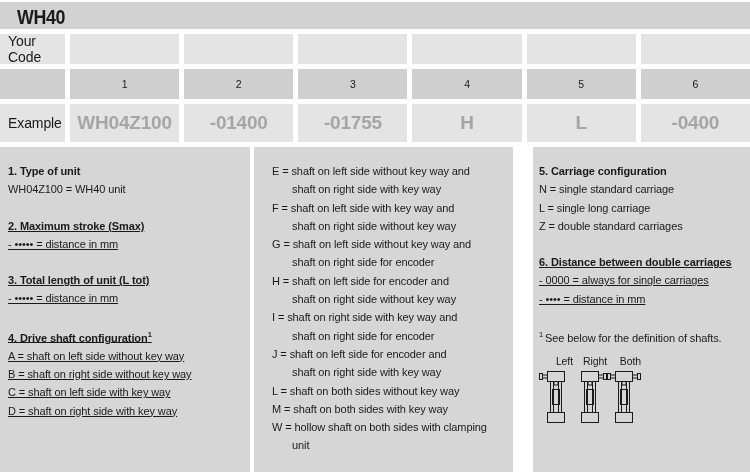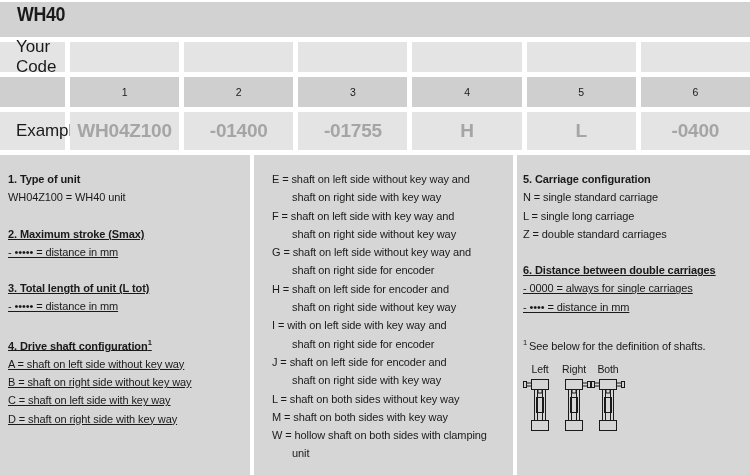--- a/index.html
+++ b/index.html
@@ -3,61 +3,61 @@
 <meta charset="utf-8">
 <style>
   html,body { margin:0; padding:0; background:#ffffff; }
   .page {
     position:relative; width:750px; height:475px; overflow:hidden;
     font-family:"Liberation Sans", sans-serif; color:#1a1a1a; background:#ffffff;
     letter-spacing:-0.1px;
   }
   
   .title-band {
-    margin-top:2px; height:35px; background:#d2d2d2;
-    display:flex; align-items:flex-start; padding-left:17px; box-sizing:border-box;
+    margin-top:2px; height:27px; background:#d2d2d2;
+    display:flex; align-items:flex-end; padding-left:17px; box-sizing:border-box;
   }
   .title {
     margin:0; font-size:21px; font-weight:700; letter-spacing:-0.5px;
     transform:scaleX(0.85); transform-origin:left center;
   }
   
   .code-table { margin-top:5px; }
   .trow {
     display:grid; grid-template-columns:65px repeat(6, 1fr);
     column-gap:5px; margin-bottom:5px;
   }
   .cell { display:flex; align-items:center; box-sizing:border-box; }
   .cell.light { background:#e4e4e4; }
   .cell.dark  { background:#cfcfcf; }
   .trow.r1 .cell { height:30px; }
   .trow.r2 .cell { height:30px; }
   .trow.r3 .cell { height:38px; }
-  .rlabel { padding-left:16px; font-size:17px; }
+  .rlabel { padding-left:8px; font-size:14px; }
   .num { justify-content:center; font-size:10.5px; }
   .val {
     justify-content:center; font-size:19px; font-weight:700; color:#a5a5a5;
     letter-spacing:-0.2px;
   }
   
   .panels { display:flex; height:325px; background:#ffffff; }
   .panel { background:#d6d6d6; box-sizing:border-box; overflow:hidden; }
   .p1 { width:250px; padding:15px 6px 0 8px; margin-right:4px; }
-  .p2 { width:259px; padding:15px 4px 0 18px; margin-right:4px; }
+  .p2 { width:259px; padding:15px 4px 0 18px; margin-right:20px; }
   .p3 { flex:1; padding:15px 6px 0 6px; }
   .h    { font-size:11px; font-weight:700; line-height:18.3px; white-space:nowrap; }
   .h sup { font-size:7.5px; }
   .line { font-size:11px; line-height:18.3px; white-space:nowrap; }
   .line.indent { padding-left:20px; }
   .sec + .sec { margin-top:18px;text-decoration:underline; }
   .footnote { margin-top:18px; }
   .footnote sup { font-size:7.5px; margin-right:2px; }
   
   .diagrams { margin-top:8px; display:flex; }
-  .fig { margin:0; width:34px; display:flex; flex-direction:column; align-items:center; }
+  .fig { margin:0; width:34px; display:flex; flex-direction:column; align-items:flex-end; }
   .figl { font-size:10.5px; line-height:12px; margin-bottom:2px; }
   .fig svg { display:block; }
 </style>
 </head>
 <body>
 
 <div class="page">
 
   <header class="title-band">
     <h1 class="title">WH40</h1>
@@ -136,21 +136,21 @@
       <div>
 
       <div class="line">E = shaft on left side without key way and</div>
           <div class="line indent">shaft on right side with key way</div>
           <div class="line">F = shaft on left side with key way and</div>
           <div class="line indent">shaft on right side without key way</div>
           <div class="line">G = shaft on left side without key way and</div>
           <div class="line indent">shaft on right side for encoder</div>
           <div class="line">H = shaft on left side for encoder and</div>
           <div class="line indent">shaft on right side without key way</div>
-          <div class="line">I = with on left side with key way and</div>
+          <div class="line">I = shaft on right side with key way and</div>
           <div class="line indent">shaft on right side for encoder</div>
           <div class="line">J = shaft on left side for encoder and</div>
           <div class="line indent">shaft on right side with key way</div>
           <div class="line">L = shaft on both sides without key way</div>
           <div class="line">M = shaft on both sides with key way</div>
           <div class="line">W = hollow shaft on both sides with clamping</div>
           <div class="line indent">unit</div>
         </div>
     </div>
 

